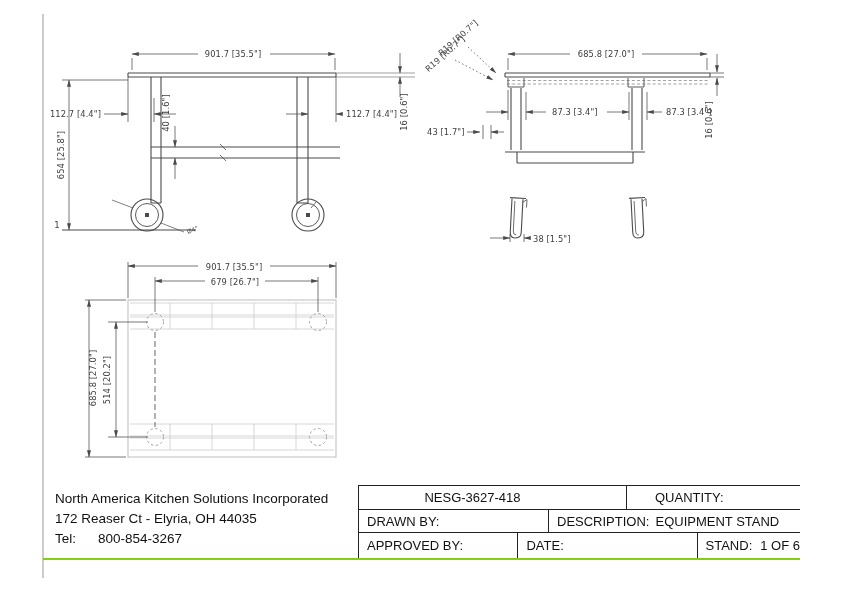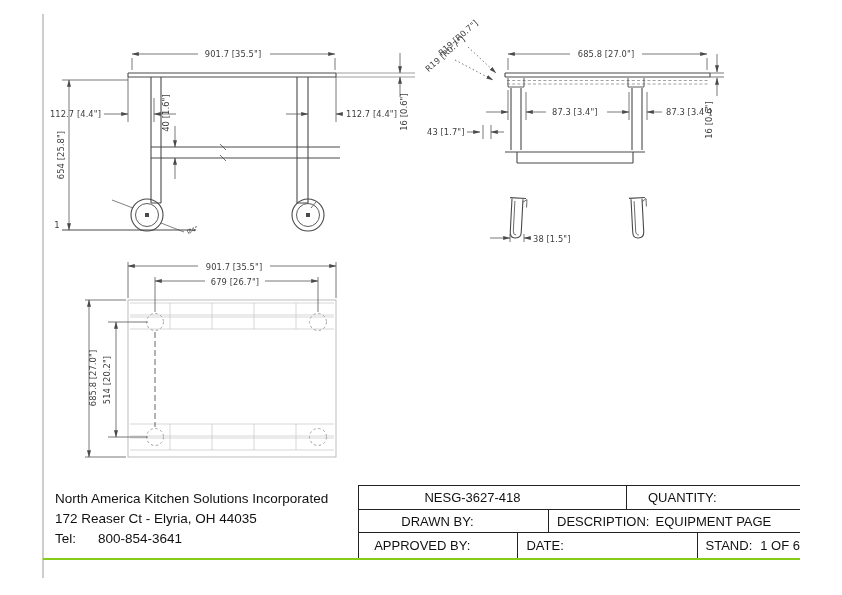--- a/index.html
+++ b/index.html
@@ -20,22 +20,22 @@
   .tb-right{position:absolute;left:315px;top:0;width:442px;height:73px;box-sizing:border-box;
             border-top:1.5px solid #222;border-left:1.5px solid #222;font-size:13px;}
   .tb-row{display:flex;box-sizing:border-box;width:100%;gap:40px;}
   .r1{height:24px;border-bottom:1px solid #222;}
   .r2{height:23px;border-bottom:1px solid #222;}
   .r3{height:24.5px;}
   .cell{box-sizing:border-box;display:flex;align-items:center;padding-left:8px;white-space:nowrap;}
   .cell.center{justify-content:center;padding-left:0;}
   .bl{border-left:1px solid #222;}
   .c-part{width:227px;}
-  .c-qty{flex:1;padding-left:21px;}
-  .c-150{width:149px;justify-content:center;}
+  .c-qty{flex:1;padding-left:28px;}
+  .c-150{width:149px;}
   .c-rest{flex:1;align-items:center;}
   .c-175{width:175px;}
   .gap8{display:inline-block;width:8px;}
   .gap6{display:inline-block;width:6px;}
 </style>
 </head>
 <body>
 
 <div class="sheet">
 
@@ -195,37 +195,37 @@
     <text class="dimtxt" x="234" y="269.5" text-anchor="middle">901.7 [35.5"]</text>
     <text class="dimtxt" x="235" y="284.5" text-anchor="middle">679 [26.7"]</text>
     <text class="dimtxt" x="96" y="378" text-anchor="middle" transform="rotate(-90 96 378)">685.8 [27.0"]</text>
     <text class="dimtxt" x="110" y="380" text-anchor="middle" transform="rotate(-90 110 380)">514 [20.2"]</text>
   </svg>
 
   <div class="tb">
     <div class="tb-left">
       <div class="line l1">North America Kitchen Solutions Incorporated</div>
       <div class="line l2">172 Reaser Ct - Elyria, OH 44035</div>
-      <div class="line l3"><span>Tel:</span><span class="tel-gap"></span><span>800-854-3641</span></div>
+      <div class="line l3"><span>Tel:</span><span class="tel-gap"></span><span>800-854-3267</span></div>
     </div>
     <div class="tb-right">
       <div class="tb-row r1">
         <div class="cell center c-part">NESG-3627-418</div>
         <div class="cell bl c-qty">
             <span>QUANTITY:</span>
           </div>
       </div>
       <div class="tb-row r2">
         <div class="cell c-150">
             <span>DRAWN BY:</span>
           </div>
         <div class="cell bl c-rest">
             <span>DESCRIPTION:</span>
             <span class="gap6"></span>
-            <span>EQUIPMENT PAGE</span>
+            <span>EQUIPMENT STAND</span>
           </div>
       </div>
       <div class="tb-row r3">
         <div class="cell c-150">
             <span>APPROVED BY:</span>
           </div>
         <div class="cell bl c-175">
             <span>DATE:</span>
           </div>
         <div class="cell bl c-rest">

